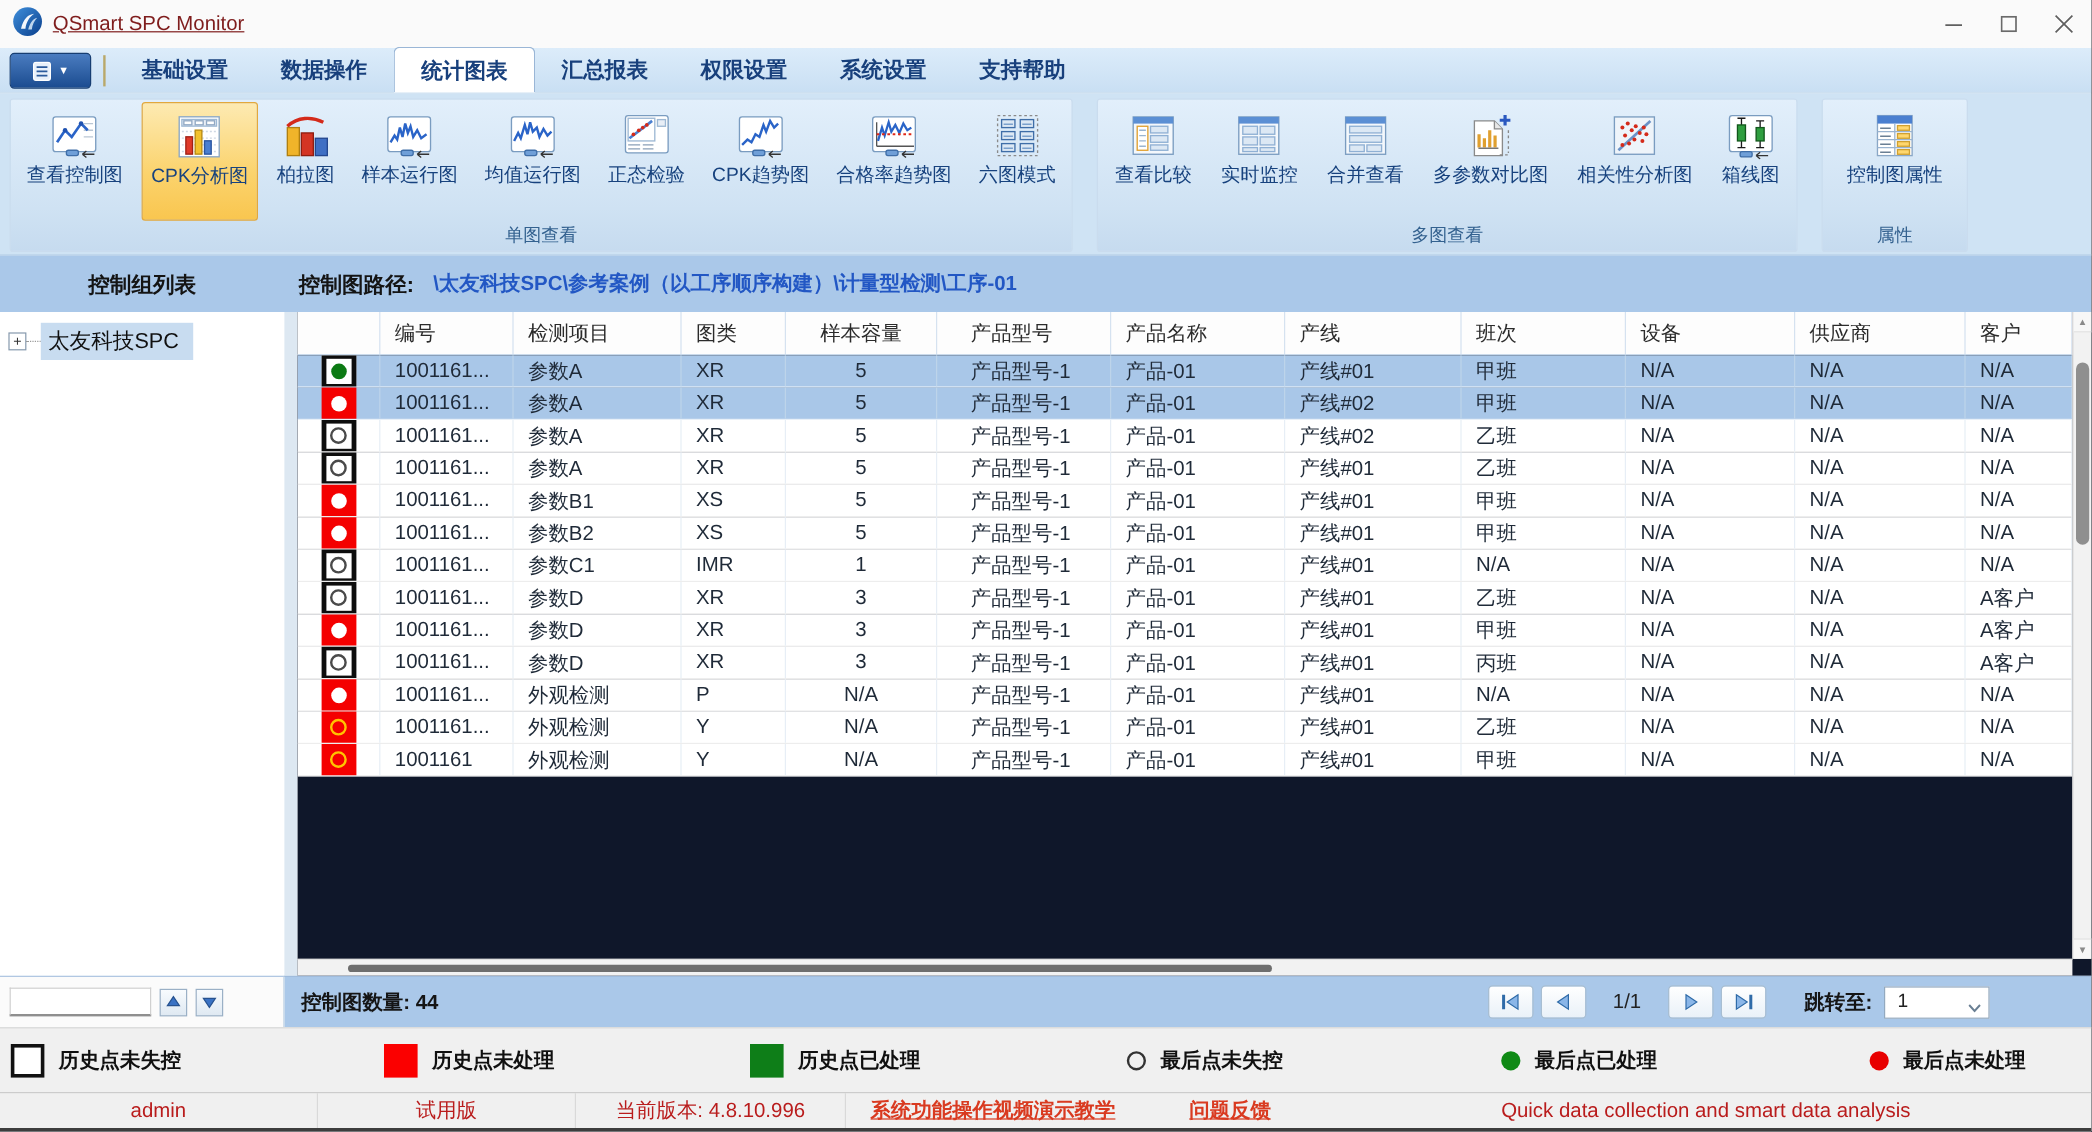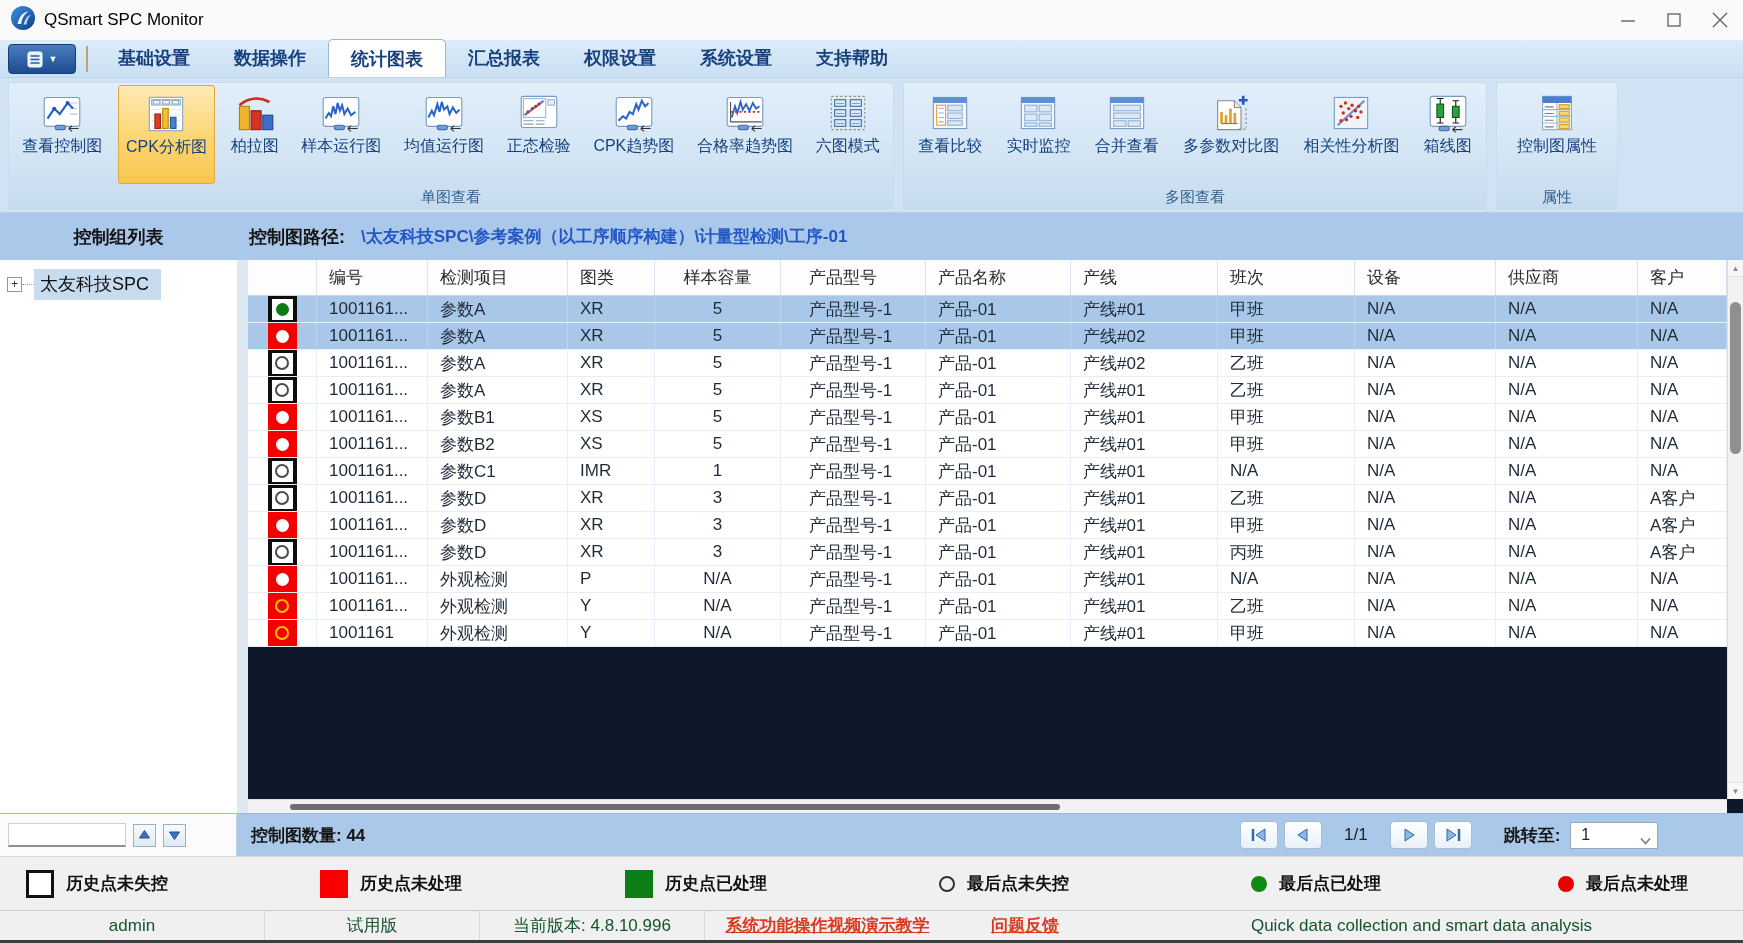--- a/index.html
+++ b/index.html
@@ -1,37 +1,37 @@
 <!DOCTYPE html>
 <html><head>
 <meta charset="utf-8">
 <style>
   * { margin:0; padding:0; box-sizing:border-box; }
   body { background:#444; font-family:"Liberation Sans","DejaVu Sans",sans-serif; }
   .app { position:relative; width:1743px; height:943px; background:#fff; overflow:hidden; }
 
   
   .titlebar { height:40px; background:#fafafa; display:flex; align-items:center; padding-left:10px; }
-  .titlebar .title { font-size:17px; color:#000000; margin-left:8px; }
+  .titlebar .title { font-size:17px; color:#7f1d1d; margin-left:8px;text-decoration:underline; }
   .wbtns { margin-left:auto; display:flex; height:100%; }
   .wbtn { width:46px; height:100%; display:flex; align-items:center; justify-content:center; }
 
   
   .menubar { height:38px; background:linear-gradient(#dcecfa,#c9dff3); display:flex; align-items:flex-end; border-bottom:1px solid #bcd4ea; }
   .appbtn { width:68px; height:30px; margin:0 6px 3px 8px; border-radius:4px;
     background:linear-gradient(#4a7cc0,#1b4c90); border:1px solid #173e72;
     display:flex; align-items:center; justify-content:center; gap:5px; }
   .appbtn .caret { color:#fff; font-size:9px; }
   .menusep { width:2px; height:26px; background:#b9a86a; margin:0 8px 5px 4px; }
   .tabs { display:flex; align-items:stretch; height:38px; }
   .tab { padding:0 22px; display:flex; align-items:center; font-size:18px; font-weight:bold; color:#18407c; cursor:default; }
   .tab.active { background:#fff; border:1px solid #9ab6d6; border-bottom:none; border-radius:5px 5px 0 0; }
 
   
-  .ribbon { height:135px; background:#cfe3f4; display:flex; gap:9px; padding:4px 0 2px 8px; border-bottom:1px solid #b6cfe6; }
+  .ribbon { height:135px; background:#cfe3f4; display:flex; gap:20px; padding:4px 0 2px 8px; border-bottom:1px solid #b6cfe6; }
   .rgroup { display:flex; flex-direction:column; border:1px solid #cadcee; border-radius:3px;
     background:linear-gradient(#e2effb,#cfe2f3 72%,#c6dbef); }
   .rgroup:nth-child(1){ width:886px; } .rgroup:nth-child(2){ width:584px; } .rgroup:nth-child(3){ width:122px; }
   .rbtns { flex:1; display:flex; align-items:stretch; justify-content:space-around; padding:2px; }
   .rbtn { display:flex; flex-direction:column; align-items:center; padding:3px 7px 2px; border-radius:3px; cursor:default; }
   .rbtn .ricon { width:40px; height:40px; margin:5px 0 3px; }
   .rbtn .ricon svg { width:40px; height:40px; }
   .rlabel { font-size:16px; color:#17427e; white-space:nowrap; }
   .rbtn.hl { background:linear-gradient(#fdeab2,#fbd36d 60%,#f9c64f); border:1px solid #e2a83d; }
   .glabel { height:23px; text-align:center; font-size:15px; color:#33618f; line-height:21px; }
@@ -90,33 +90,33 @@
     display:flex; align-items:center; justify-content:center; margin-right:6px; }
   .pageind { font-size:17px; color:#222; margin:0 22px 0 16px; }
   .jumplabel { font-size:17px; font-weight:bold; color:#151515; margin-left:26px; }
   .jumpsel { width:88px; height:27px; background:#fff; border:1px solid #93a9bf; display:flex; align-items:center; padding-left:10px;
     font-size:16px; color:#222; position:relative; margin-left:10px; }
   .jumpsel .chev { position:absolute; right:6px; top:8px; }
 
   
   .legendbar { position:relative; height:54px; background:#f0f0f0; border-top:1px solid #d8d8d8; }
   .litem { position:absolute; top:0; height:100%; display:flex; align-items:center; gap:12px; }
-  .litem:nth-of-type(1){ left:26px; } .litem:nth-of-type(2){ left:320px; } .litem:nth-of-type(3){ left:625px; }
+  .litem:nth-of-type(1){ left:9px; } .litem:nth-of-type(2){ left:320px; } .litem:nth-of-type(3){ left:625px; }
   .litem:nth-of-type(4){ left:939px; } .litem:nth-of-type(5){ left:1251px; } .litem:nth-of-type(6){ left:1558px; }
   .llabel { font-size:17px; font-weight:600; color:#101010; }
   .sw-white-square { width:28px; height:28px; background:#fff; border:3px solid #111; }
   .sw-red-square { width:28px; height:28px; background:#fb0000; }
   .sw-green-square { width:28px; height:28px; background:#0e7e18; }
   .sw-circle-outline { width:16px; height:16px; border-radius:50%; border:2px solid #333; background:#f0f0f0; }
   .sw-red-circle { width:16px; height:16px; border-radius:50%; background:#e80000; }
   .sw-green-circle { width:16px; height:16px; border-radius:50%; background:#0f8a15; }
 
   
   .statusbar { height:33px; background:#f0f0f0; border-top:1px solid #cccccc; border-bottom:3px solid #3d3d3d; display:flex; align-items:stretch; }
-  .scell { display:flex; align-items:center; justify-content:center; font-size:17px; color:#14532d; }
+  .scell { display:flex; align-items:center; justify-content:center; font-size:17px; color:#b91c1c; }
   .scell:nth-child(1){ width:265px; border-right:1px solid #d9d9d9; }
   .scell:nth-child(2){ width:215px; border-right:1px solid #d9d9d9; }
   .scell:nth-child(3){ width:225px; border-right:1px solid #d9d9d9; }
   .scell:nth-child(4){ width:245px; }
   .scell:nth-child(5){ width:150px; }
   .scell:nth-child(6){ flex:1; }
   .scell.slink { color:#d93a20; font-weight:bold; text-decoration:underline; }
 </style>
 </head>
 <body>

